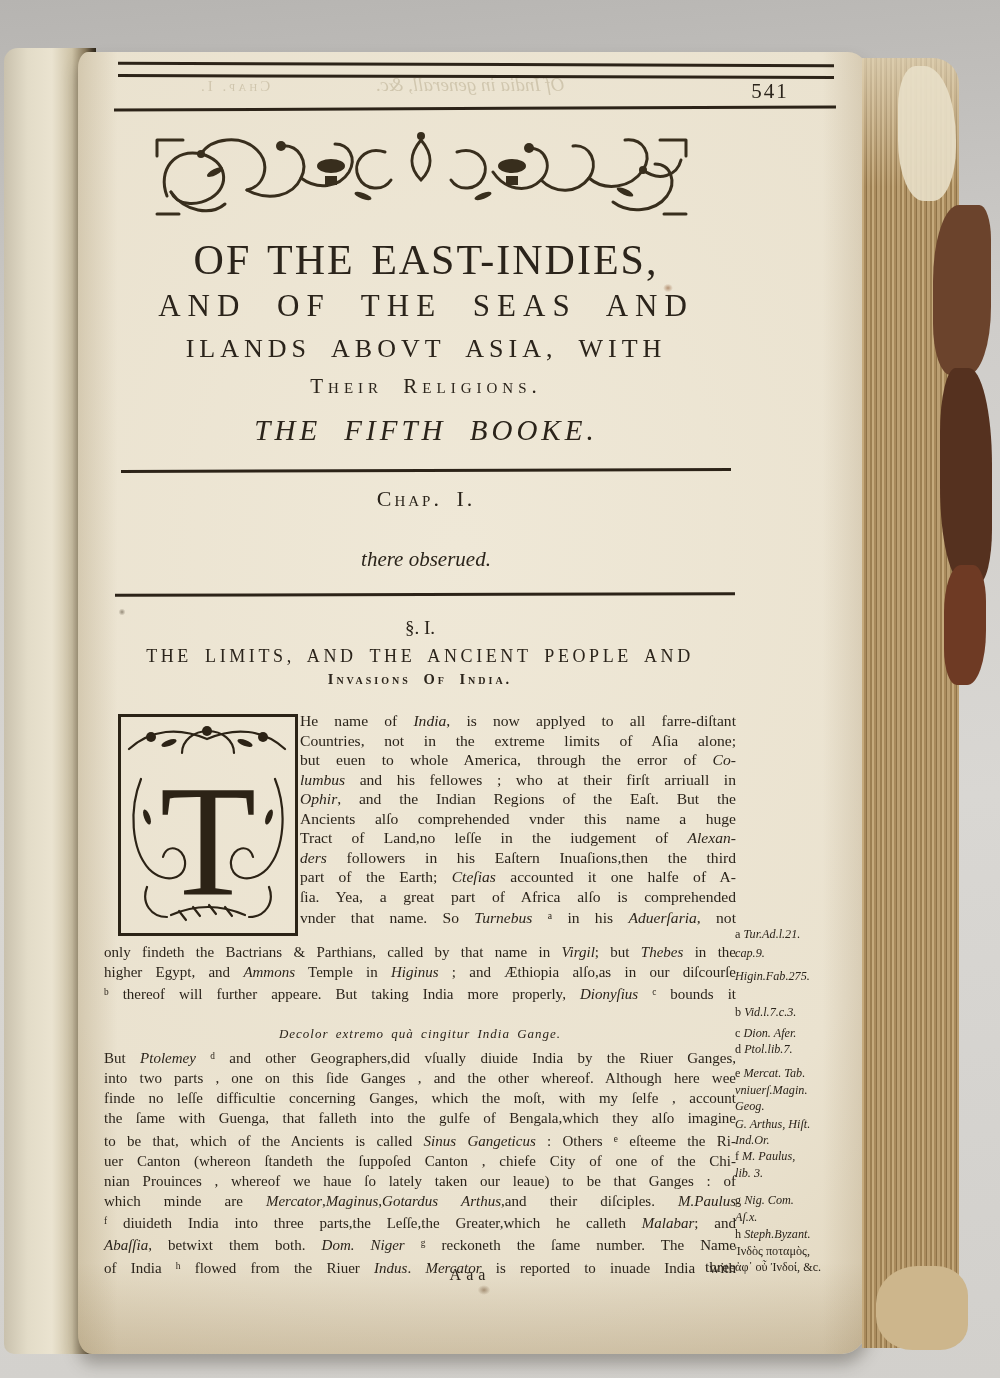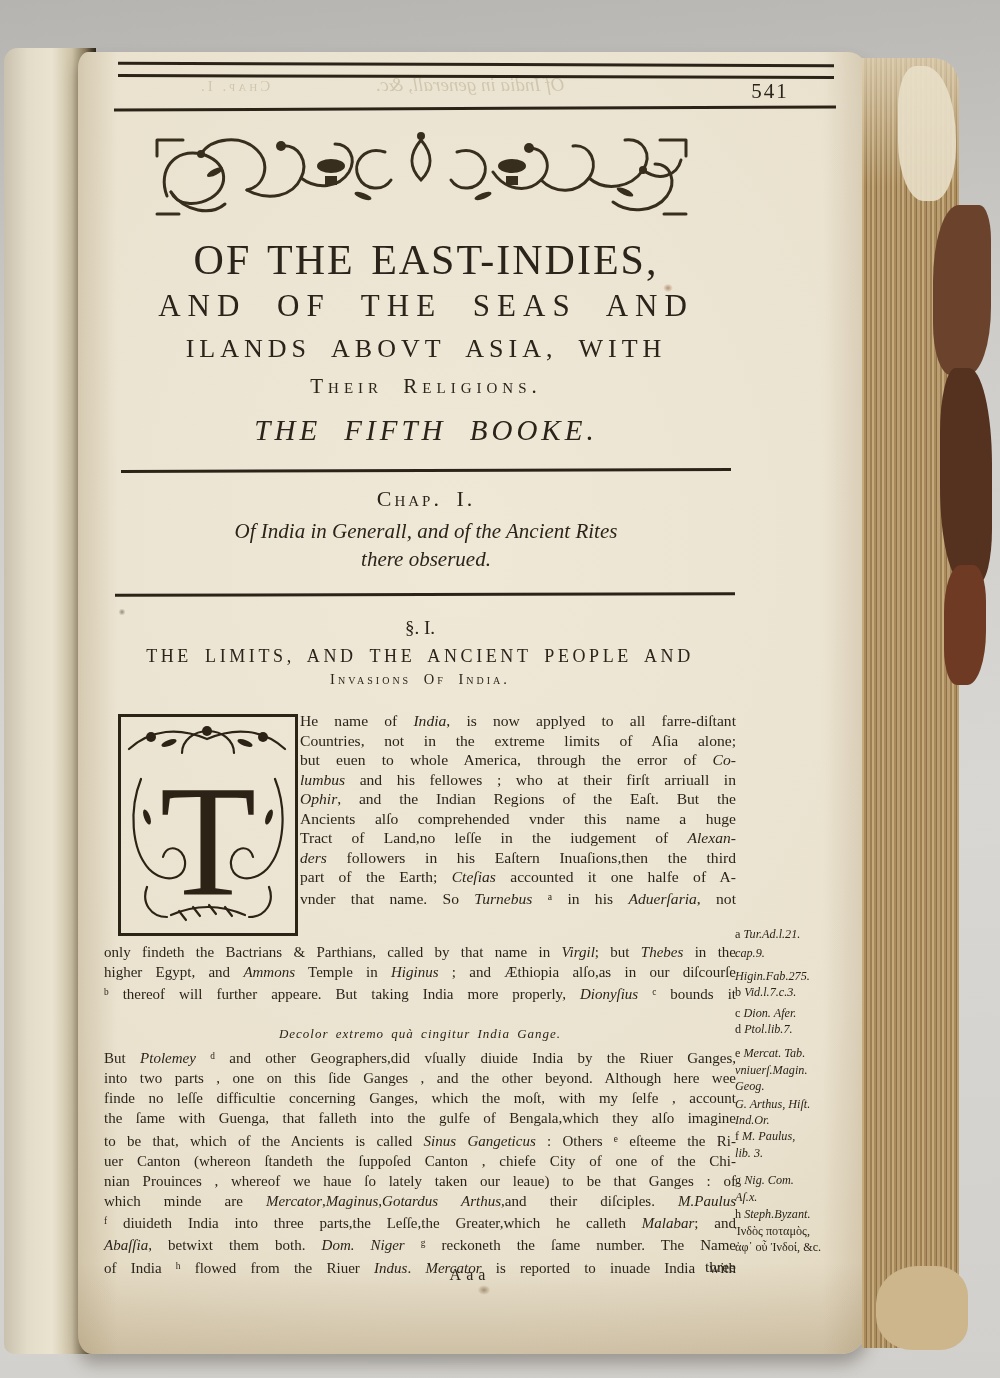--- a/index.html
+++ b/index.html
@@ -42,21 +42,21 @@
   .folio{font-size:21px;letter-spacing:2px;}
   .t1{font-size:42px;letter-spacing:2px;word-spacing:4px;}
   .t2{font-size:31px;letter-spacing:7px;word-spacing:16px;}
   .t3{font-size:26px;letter-spacing:5px;word-spacing:10px;}
   .t4{font-size:21px;letter-spacing:5px;word-spacing:10px;font-variant:small-caps;}
   .bookhead{font-size:29px;font-style:italic;letter-spacing:4px;word-spacing:12px;}
   .chaphead{font-size:22px;font-variant:small-caps;letter-spacing:3px;word-spacing:6px;}
   .subt{font-size:21px;font-style:italic;}
   .secmark{font-size:19px;}
   .sech1{font-size:18px;letter-spacing:3.6px;word-spacing:5px;}
-  .sech2{font-size:14.5px;font-variant:small-caps;letter-spacing:3px;word-spacing:6px;}
+  .sech2{font-size:14.5px;font-variant:small-caps;letter-spacing:3px;word-spacing:6px;font-weight:bold;}
   .indent-col{position:absolute;left:300px;top:711px;width:436px;}
   .indent-col .bline{font-size:15.6px;line-height:19.55px;}
   .full-col{position:absolute;left:104px;width:632px;}
   .bline{font-size:15px;line-height:20.1px;text-align:justify;text-align-last:justify;white-space:nowrap;}
   .bline i{font-size:inherit;}
   .bline sup,.note-line sup{font-size:.62em;vertical-align:.45em;}
   .verse{font-size:13px;font-style:italic;letter-spacing:1px;word-spacing:3px;}
   .notes{position:absolute;left:735px;top:926px;width:138px;}
   .note-line{font-size:12.2px;line-height:16.4px;white-space:nowrap;}
   .dropcap-box{position:absolute;left:118px;top:714px;width:180px;height:222px;
@@ -123,21 +123,20 @@
 
   <div class="abs centered t1" style="left:118px;top:236px;width:616px;">OF THE EAST-INDIES,</div>
   <div class="abs centered t2" style="left:118px;top:288px;width:616px;">AND OF THE SEAS AND</div>
   <div class="abs centered t3" style="left:118px;top:334px;width:616px;">ILANDS ABOVT ASIA, WITH</div>
   <div class="abs centered t4" style="left:118px;top:374px;width:616px;">Their Religions.</div>
   <div class="abs centered bookhead" style="left:118px;top:414px;width:616px;">THE FIFTH BOOKE.</div>
 
   <div class="rule" style="left:121px;top:469px;width:610px;transform:rotate(-.2deg);"></div>
 
   <div class="abs centered chaphead" style="left:118px;top:486px;width:616px;">Chap. I.</div>
-  <div class="abs centered subt" style="left:118px;top:519px;width:616px;">Of India in Generall, and of the Ancient Rites</div>
   <div class="abs centered subt" style="left:118px;top:547px;width:616px;">there obserued.</div>
 
   <div class="rule" style="left:115px;top:593px;width:620px;height:3px;transform:rotate(-.15deg);"></div>
 
   <div class="abs centered secmark" style="left:104px;top:617px;width:632px;">§. I.</div>
   <div class="abs centered sech1" style="left:104px;top:646px;width:632px;">THE LIMITS, AND THE ANCIENT PEOPLE AND</div>
   <div class="abs centered sech2" style="left:104px;top:671px;width:632px;">Invasions Of India.</div>
 
   <div class="dropcap-box">
     <svg width="174" height="216" viewBox="0 0 174 216">
@@ -166,47 +165,48 @@
   <div class="indent-col">
       <div class="bline">He name of <i>India</i>, is now applyed to all farre-diſtant</div>
       <div class="bline">Countries, not in the extreme limits of Aſia alone;</div>
       <div class="bline">but euen to whole America, through the error of <i>Co-</i></div>
       <div class="bline"><i>lumbus</i> and his fellowes ;  who at their firſt arriuall in</div>
       <div class="bline"><i>Ophir</i>,  and the Indian Regions of the Eaſt.  But the</div>
       <div class="bline">Ancients alſo comprehended vnder this name a huge</div>
       <div class="bline">Tract of Land,no leſſe in the iudgement of  <i>Alexan-</i></div>
       <div class="bline"><i>ders</i> followers in his Eaſtern Inuaſions,then the third</div>
       <div class="bline">part of the Earth; <i>Cteſias</i> accounted it one halfe of A-</div>
+      <div class="bline">ſia.  Yea, a great part of Africa alſo is comprehended</div>
       <div class="bline">vnder that name. So <i>Turnebus</i> <sup>a</sup> in his <i>Aduerſaria</i>, not</div>
     </div>
   <div class="full-col" style="top:942px;">
       <div class="bline">only findeth the Bactrians &amp; Parthians, called by that name in <i>Virgil</i>; but <i>Thebes</i> in the</div>
       <div class="bline">higher Egypt, and <i>Ammons</i> Temple in <i>Higinus</i> ; and Æthiopia alſo,as in our diſcourſe</div>
       <div class="bline"><sup>b</sup> thereof will further appeare. But taking India more properly, <i>Dionyſius</i> <sup>c</sup> bounds it</div>
     </div>
   <div class="full-col centered verse" style="top:1026px;"><i>Decolor extremo quà cingitur India Gange.</i></div>
   <div class="full-col" style="top:1046px;">
       <div class="bline">But <i>Ptolemey</i> <sup>d</sup> and other Geographers,did vſually diuide India  by the Riuer Ganges,</div>
-      <div class="bline">into two parts , one on this ſide Ganges , and the other beyond.  Although here wee</div>
+      <div class="bline">into two parts , one on this ſide Ganges , and the other whereof.  Although here wee</div>
       <div class="bline">finde no leſſe difficultie concerning Ganges, which the moſt,  with my ſelfe , account</div>
       <div class="bline">the ſame with Guenga, that falleth into the gulfe of Bengala,which they alſo imagine</div>
       <div class="bline">to be that, which of the Ancients is called <i>Sinus Gangeticus</i> : Others <sup>e</sup> eſteeme the Ri-</div>
       <div class="bline">uer Canton (whereon ſtandeth the ſuppoſed Canton , chiefe City of one of the Chi-</div>
       <div class="bline">nian Prouinces , whereof we haue ſo lately taken our leaue)  to be that Ganges : of</div>
       <div class="bline">which minde are <i>Mercator</i>,<i>Maginus</i>,<i>Gotardus Arthus</i>,and their diſciples.  <i>M.Paulus</i></div>
       <div class="bline"><sup>f</sup> diuideth India into three parts,the Leſſe,the Greater,which he calleth <i>Malabar</i>; and</div>
       <div class="bline"><i>Abaſſia</i>, betwixt them both.  <i>Dom. Niger</i> <sup>g</sup> reckoneth the ſame number.  The Name</div>
       <div class="bline">of India <sup>h</sup> flowed from the Riuer <i>Indus</i>.  <i>Mercator</i> is reported to inuade India with</div>
     </div>
 
   <div class="notes" id="margin-notes">
       <div class="note-line" style="margin-top: 0px;">a <i>Tur.Ad.l.21.</i></div>
       <div class="note-line" style="margin-top: 3px;"><i>cap.9.</i></div>
       <div class="note-line" style="margin-top: 6px;"><i>Higin.Fab.275.</i></div>
-      <div class="note-line" style="margin-top: 0;">b <i>Vid.l.7.c.3.</i></div>
+      <div class="note-line" style="margin-top: 20px;">b <i>Vid.l.7.c.3.</i></div>
       <div class="note-line" style="margin-top: 4px;">c <i>Dion. Afer.</i></div>
       <div class="note-line" style="">d <i>Ptol.lib.7.</i></div>
       <div class="note-line" style="margin-top: 8px;">e <i>Mercat. Tab.</i></div>
       <div class="note-line" style="margin-top: 0px;"><i>vniuerſ.Magin.</i></div>
       <div class="note-line" style="margin-top: 0px;"><i>Geog.</i></div>
       <div class="note-line" style="margin-top: 1px;"><i>G. Arthus, Hiſt.</i></div>
       <div class="note-line" style="margin-top: 0px;"><i>Ind.Or.</i></div>
       <div class="note-line" style="margin-top: 0px;">f <i>M. Paulus,</i></div>
       <div class="note-line" style="margin-top: 0px;"><i>lib. 3.</i></div>
       <div class="note-line" style="margin-top: 11px; font-family: Liberation Serif, serif;">g <i>Nig. Com.</i></div>

